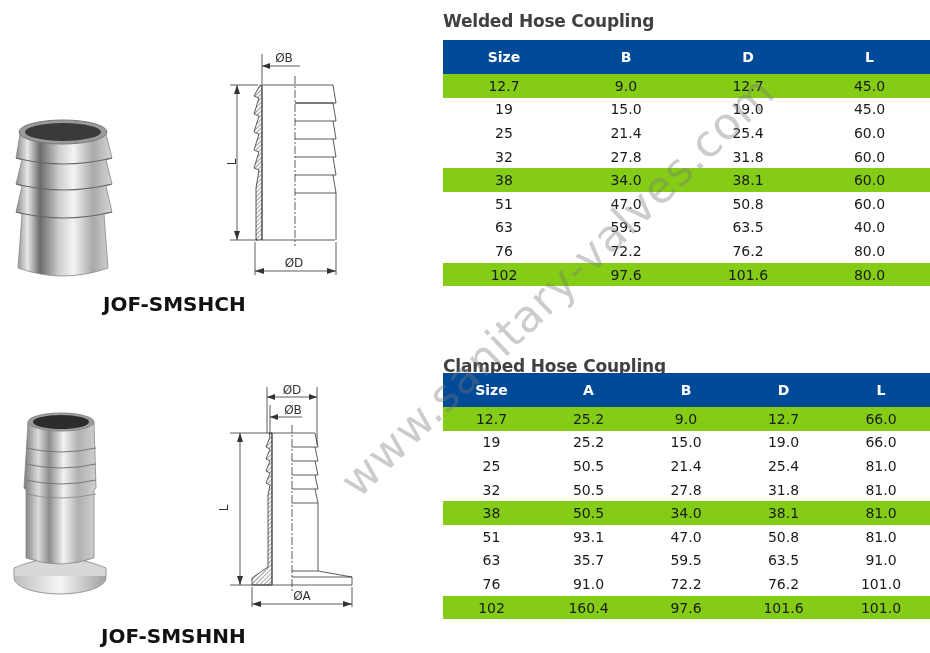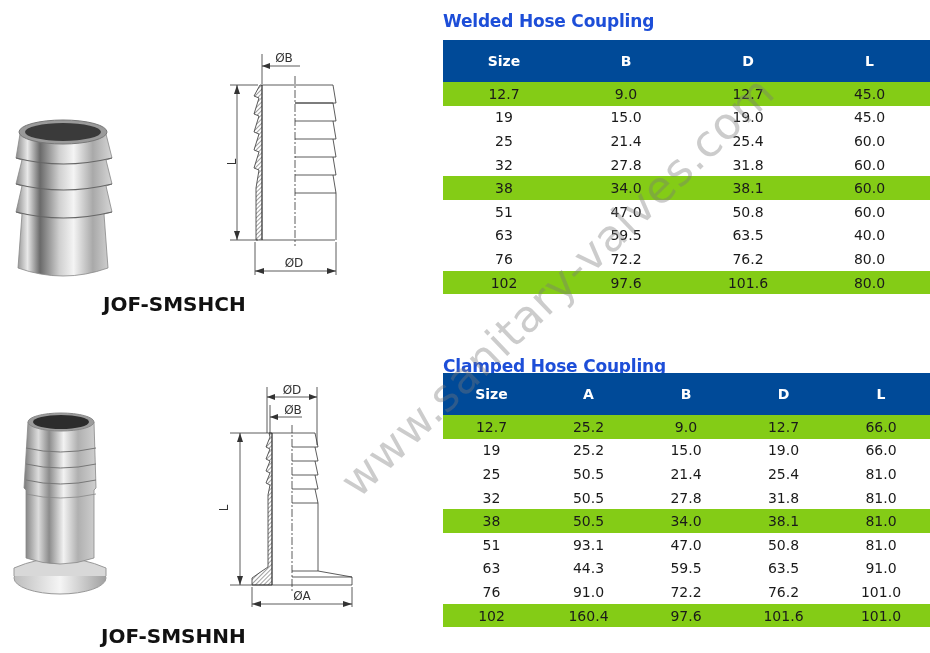--- a/index.html
+++ b/index.html
@@ -1,20 +1,20 @@
 <!DOCTYPE html>
 <html><head>
 <meta charset="utf-8">
 <style>
   html, body { margin:0; padding:0; background:#ffffff; }
   body { width:930px; height:653px; position:relative; overflow:hidden; font-family:"DejaVu Sans", "Liberation Sans", sans-serif; color:#111; }
   .abs { position:absolute; }
-  .section-title { position:absolute; font-weight:bold; font-size:17px; color:#1d4ed8; letter-spacing:-0.2px; white-space:nowrap; }
+  .section-title { position:absolute; font-weight:bold; font-size:17px; color:#404040; letter-spacing:-0.2px; white-space:nowrap; }
   table.spec { position:absolute; border-collapse:collapse; table-layout:fixed; font-size:14px; }
-  table.spec th { background:#004a98; color:#fff; font-weight:bold; font-size:14px; height:42px; padding:0; text-align:center; }
+  table.spec th { background:#004a98; color:#fff; font-weight:bold; font-size:14px; height:34px; padding:0; text-align:center; }
   table.spec td { height:23.6px; padding:0; text-align:center; color:#1a1a1a; }
   table.spec tr.shade td { background:#84cc16; }
   .model-label { position:absolute; font-weight:bold; font-size:20px; color:#111; white-space:nowrap; }
   .watermark { position:absolute; left:330px; top:470px; font-size:44px; color:rgba(120,120,120,0.38); transform:rotate(-44deg); transform-origin:left top; white-space:nowrap; pointer-events:none; letter-spacing:1px; }
 </style>
 </head>
 <body>
 
 <div class="abs" style="left:8px;top:108px;width:110px;height:180px;">
   <svg width="110" height="180" viewBox="0 0 110 180">
@@ -284,21 +284,21 @@
       </tr>
       <tr>
         <td>51</td>
         <td>93.1</td>
         <td>47.0</td>
         <td>50.8</td>
         <td>81.0</td>
       </tr>
       <tr>
         <td>63</td>
-        <td>44.3</td>
+        <td>35.7</td>
         <td>59.5</td>
         <td>63.5</td>
         <td>91.0</td>
       </tr>
       <tr>
         <td>76</td>
         <td>91.0</td>
         <td>72.2</td>
         <td>76.2</td>
         <td>101.0</td>

